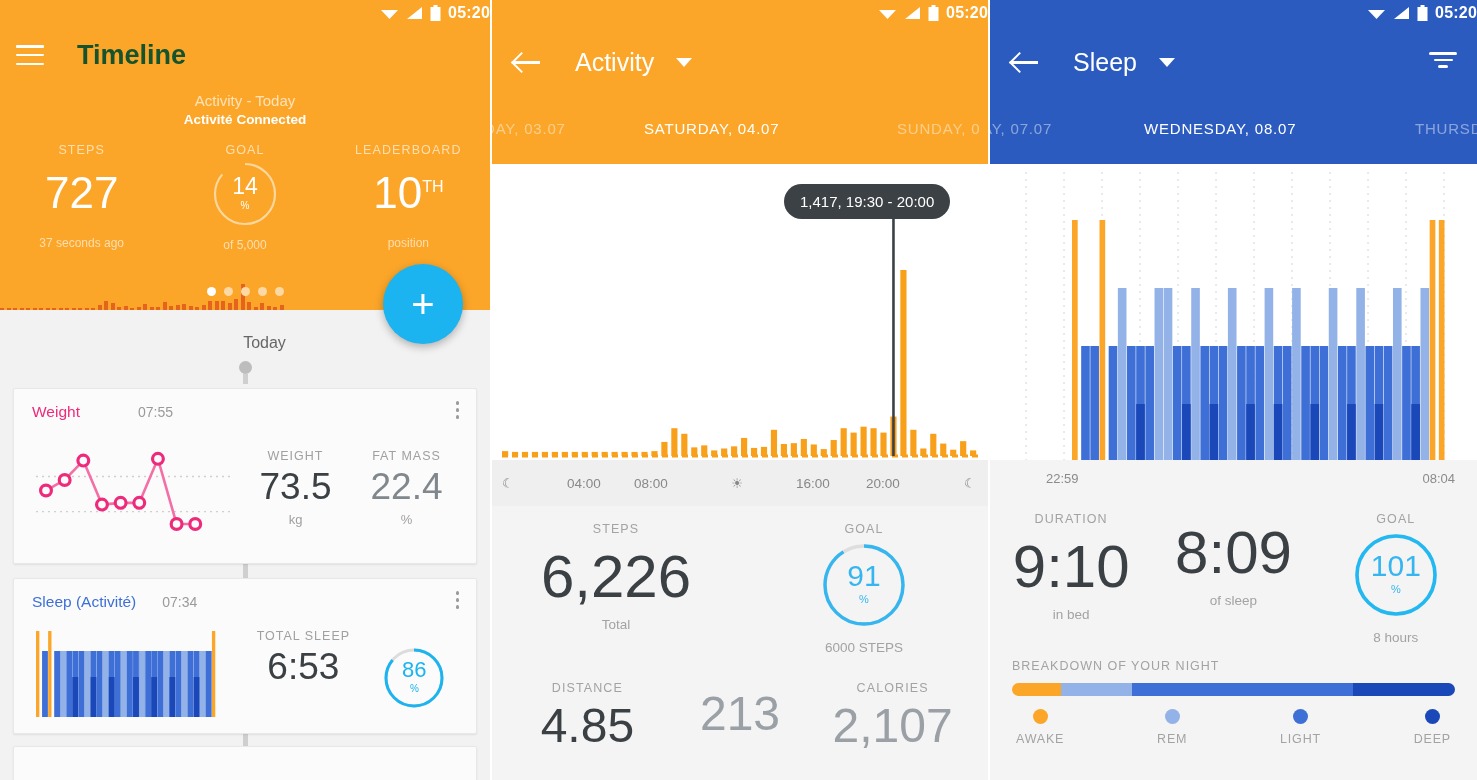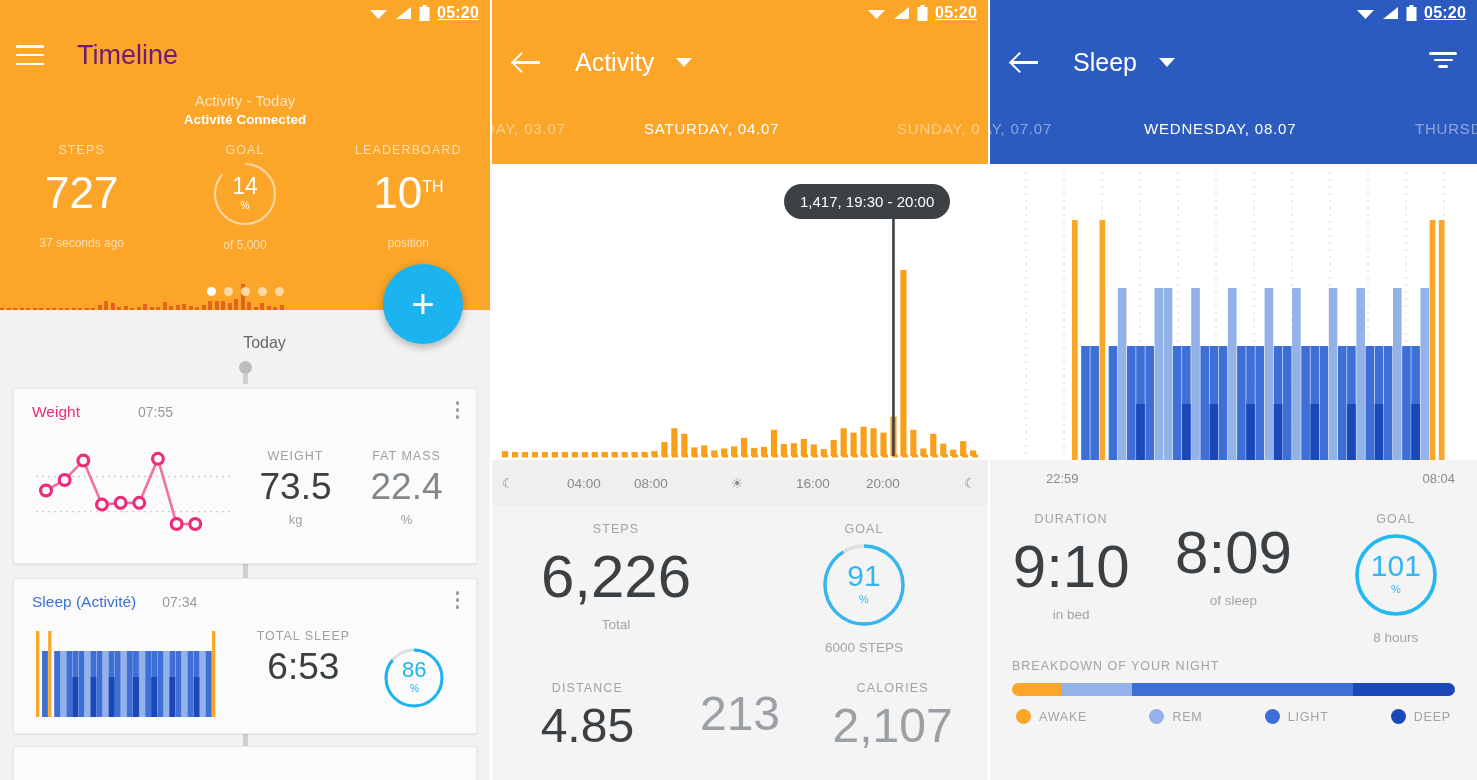--- a/index.html
+++ b/index.html
@@ -12,32 +12,32 @@
 
   
   .panel { position: relative; height: 780px; overflow: hidden; background: #f4f4f4; }
   .panel-left   { width: 490px; background: #f2f2f2; }
   .panel-mid    { width: 498px; background: #f4f4f4; border-left: 2px solid #fff; }
   .panel-right  { width: 489px; background: #f4f4f4; border-left: 2px solid #fff; }
 
   
   .statusbar {
     height: 26px; display: flex; align-items: center; justify-content: flex-end;
-    gap: 7px; padding-right: 11px; color: #fff; text-decoration: underline;
+    gap: 7px; color: #fff;
   }
   .statusbar .clock { font-size: 16px; font-weight: bold; letter-spacing: .2px; }
   .sb-ico { display: block; }
 
   
   .left-hero { background: #FBA629; padding: 0 0 0 0; height: 310px; position: relative; }
   .appbar { display: flex; align-items: center; height: 58px; padding-left: 16px; }
   .hamburger { width: 28px; height: 20px; display: flex; flex-direction: column;
                justify-content: space-between; cursor: pointer; }
   .hamburger i { display: block; height: 2.5px; background: #fff; border-radius: 1px; }
-  .appbar-title { color: #701a75; font-size: 27px; margin-left: 33px; font-weight: 400; }
+  .appbar-title { color: #14532d; font-size: 27px; margin-left: 33px; font-weight: 700; }
 
   .hero-sub { text-align: center; color: #ffe2b8; font-size: 15px; margin-top: 8px; }
   .hero-sub2 { text-align: center; color: #ffffff; font-size: 13.5px; font-weight: bold; margin-top: 3px; }
 
   .hero-stats { display: flex; margin-top: 16px; }
   .hs-col { flex: 1; text-align: center; }
   .hs-label { color: #ffdeb0; font-size: 12.5px; letter-spacing: 1.1px; }
   .hs-big { color: #fff; font-size: 44px; font-weight: 300; line-height: 1.25; margin-top: 8px; }
   .hs-big sup { font-size: 16px; vertical-align: super; }
   .hs-foot { color: #ffdeb0; font-size: 12px; margin-top: 16px; }
@@ -136,21 +136,21 @@
   .sleep-graph { position: relative; background: #ffffff; height: 296px; overflow: hidden; }
   .sleep-axis { height: 42px; background: #f4f4f4; position: relative;
                 font-size: 13px; color: #8b8b8b; }
   .sleep-axis .t-left { position: absolute; left: 56px; top: 11px; }
   .sleep-axis .t-right { position: absolute; right: 22px; top: 11px; }
 
   .breakdown { padding: 14px 22px 0 22px; }
   .bd-label { font-size: 12.5px; color: #a3a3a3; letter-spacing: 1px; }
   .bd-bar { display: flex; height: 13px; border-radius: 7px; overflow: hidden; margin-top: 10px; }
   .bd-legend { display: flex; justify-content: space-between; margin-top: 13px; padding: 0 4px; }
-  .lg-item { display: flex; align-items: center; gap: 8px; }
+  .lg-item { display: flex; align-items: center; gap: 8px; flex-direction: column; }
   .lg-dot { width: 15px; height: 15px; border-radius: 50%; display:block; }
   .lg-text { font-size: 12.5px; color: #a3a3a3; letter-spacing: .8px; }
 </style>
 </head>
 <body>
 
 <div class="screen-row">
 
   <div class="panel panel-left">
 

